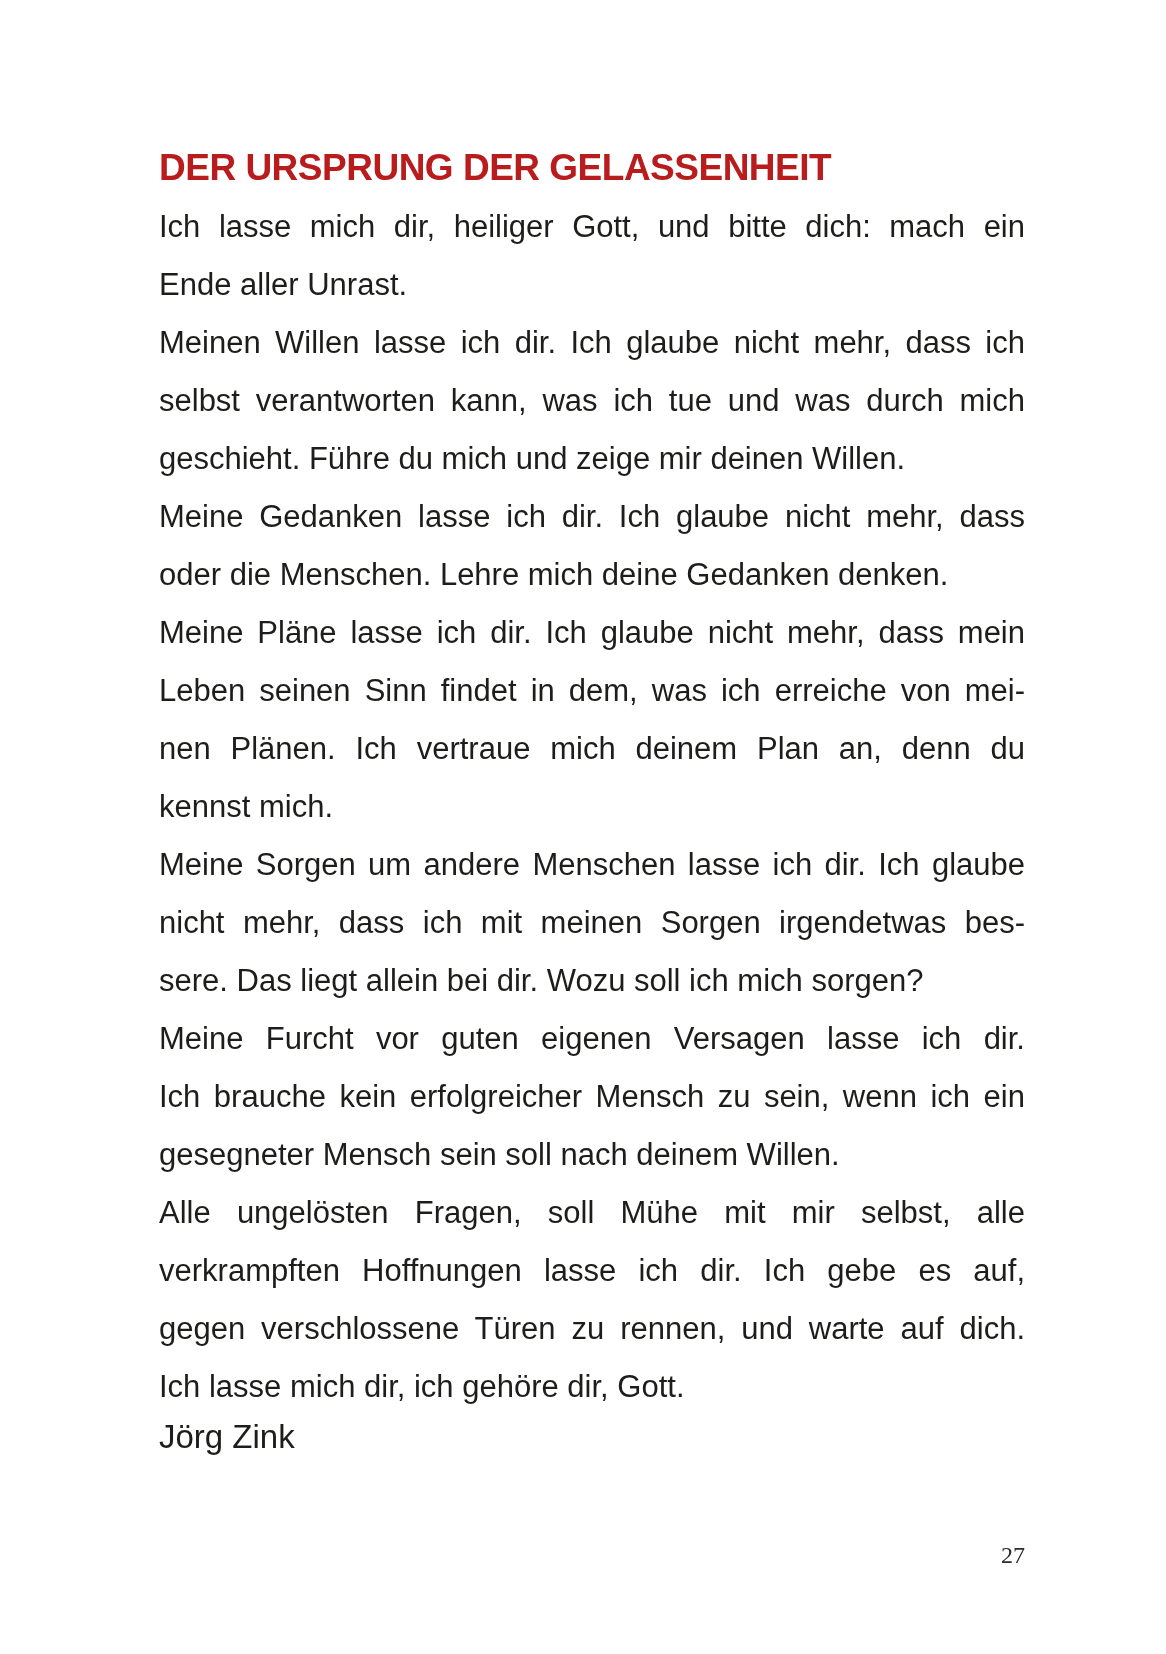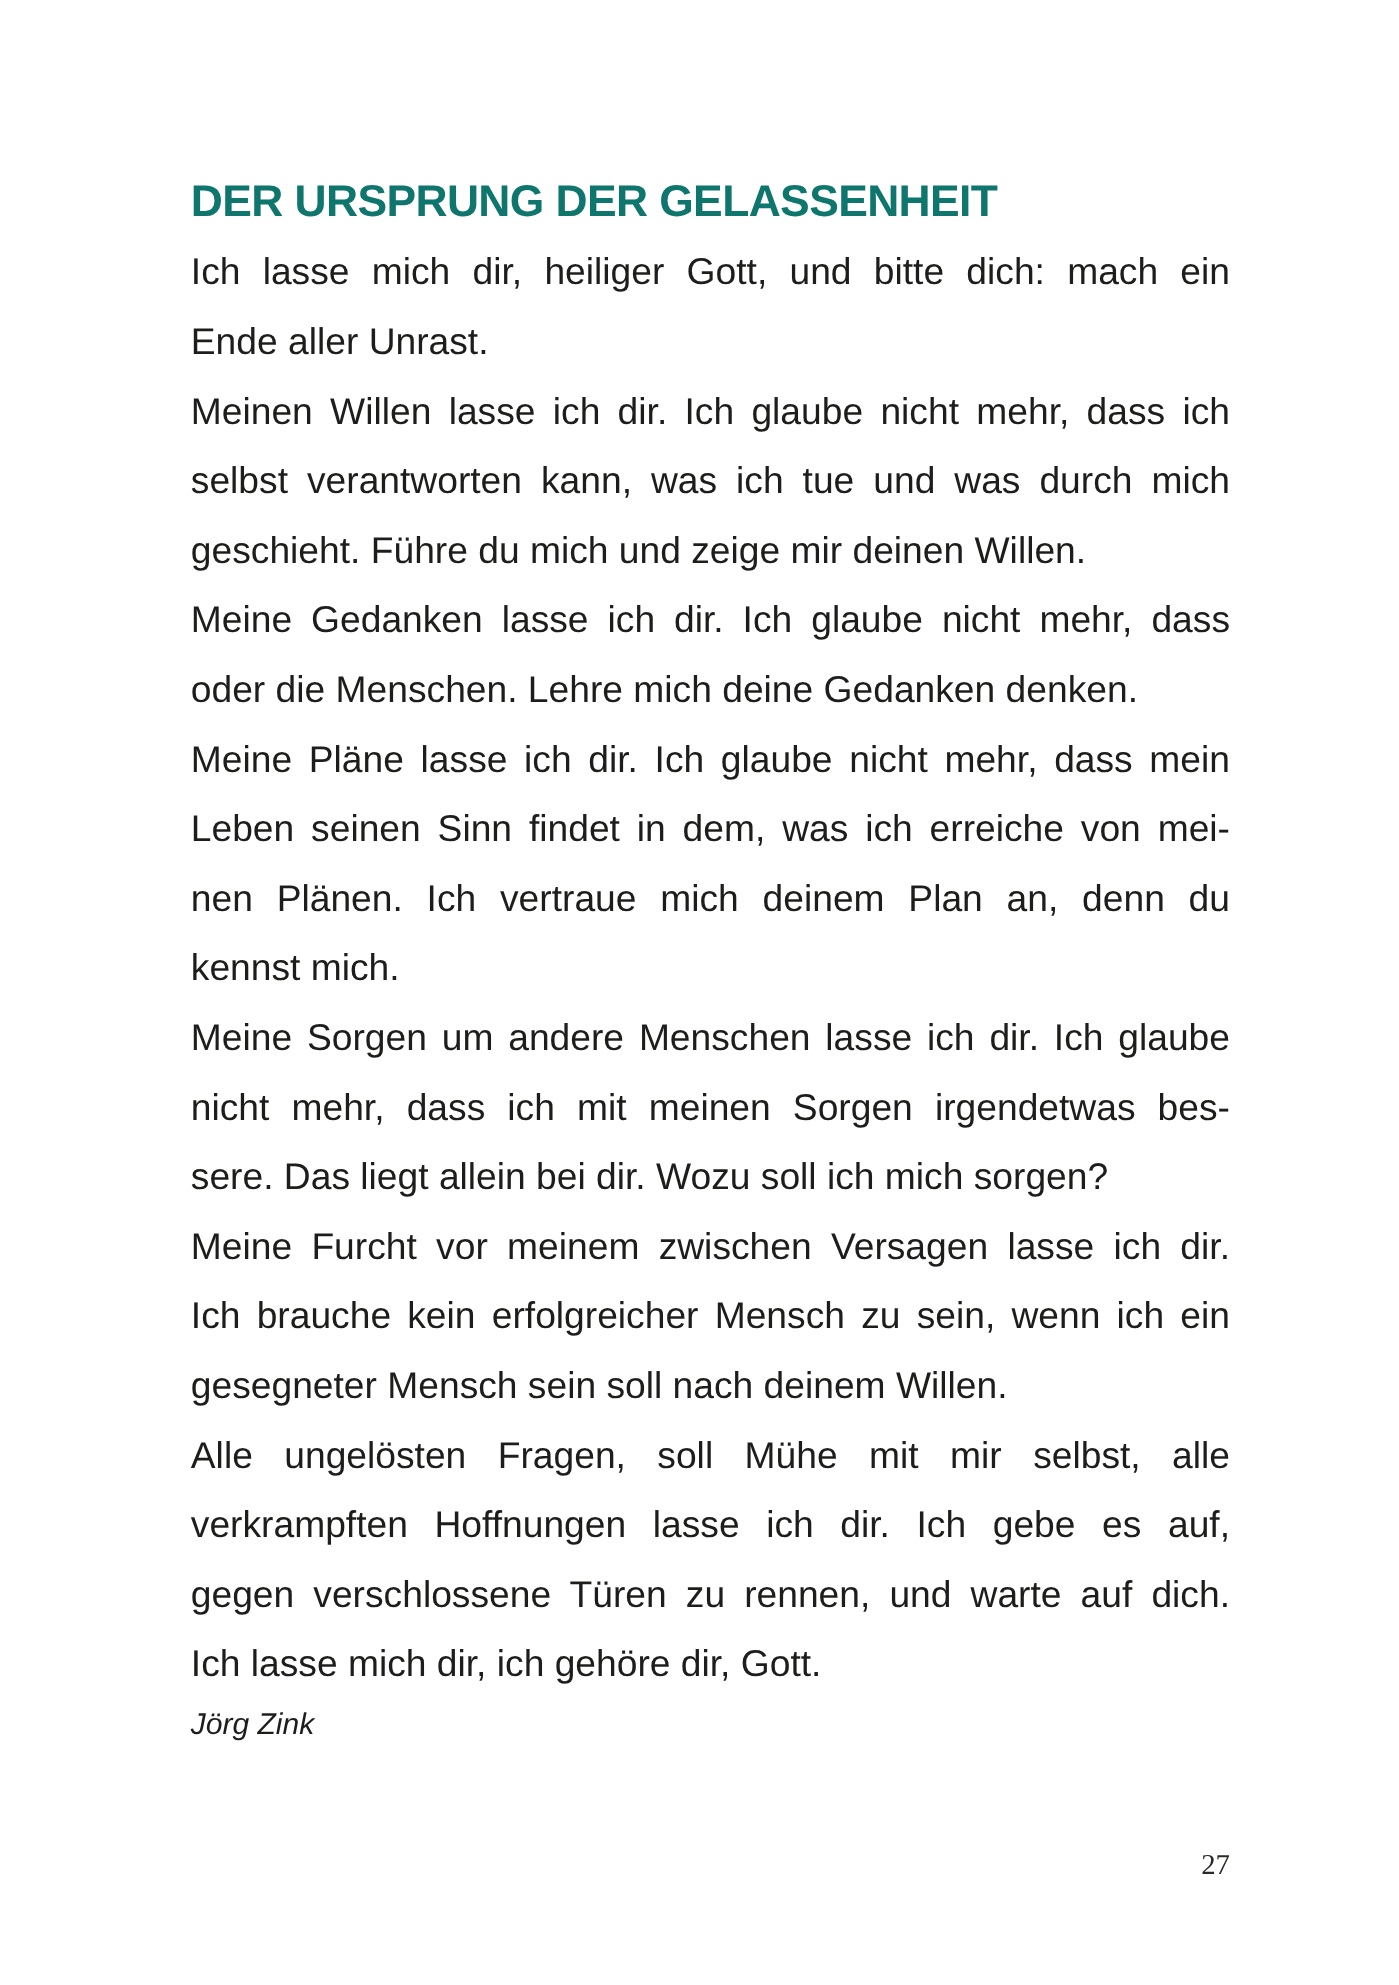--- a/index.html
+++ b/index.html
@@ -20,41 +20,40 @@
     left: 159px;
     top: 146px;
     width: 866px;
   }
   .title {
     font-size: 37px;
     line-height: 44px;
     font-weight: bold;
     letter-spacing: -0.5px;
     margin: 0 0 16px 0;
-    color: #0f766e;
+    color: #b91c1c;
   }
   .para {
     margin: 0 0 12px 0;
     padding: 0;
   }
   .line {
     font-size: 31px;
     line-height: 42px;
     text-justify: inter-word;
     margin-top: 16px;
   }
   .line.j {
     text-align: justify;
     text-align-last: justify;
   }
   .author {
-    font-size: 25px;
+    font-size: 33px;
     line-height: 30px;
     margin-top: 14px;
-    font-style: italic;
   }
   .pagenum {
     position: absolute;
     top: 1538px;
     left: 159px;
     width: 866px;
     text-align: right;
     font-family: "Liberation Serif", "DejaVu Serif", serif;
     font-size: 24px;
     line-height: 34px;
@@ -85,21 +84,21 @@
         <div class="line j">Leben seinen Sinn findet in dem, was ich erreiche von mei-</div>
         <div class="line j">nen Plänen. Ich vertraue mich deinem Plan an, denn du</div>
         <div class="line">kennst mich.</div>
       </div>
       <div class="para">
         <div class="line j">Meine Sorgen um andere Menschen lasse ich dir. Ich glaube</div>
         <div class="line j">nicht mehr, dass ich mit meinen Sorgen irgendetwas bes-</div>
         <div class="line">sere. Das liegt allein bei dir. Wozu soll ich mich sorgen?</div>
       </div>
       <div class="para">
-        <div class="line j">Meine Furcht vor meinem zwischen Versagen lasse ich dir.</div>
+        <div class="line j">Meine Furcht vor guten eigenen Versagen lasse ich dir.</div>
         <div class="line j">Ich brauche kein erfolgreicher Mensch zu sein, wenn ich ein</div>
         <div class="line">gesegneter Mensch sein soll nach deinem Willen.</div>
       </div>
       <div class="para">
         <div class="line j">Alle ungelösten Fragen, soll Mühe mit mir selbst, alle</div>
         <div class="line j">verkrampften Hoffnungen lasse ich dir. Ich gebe es auf,</div>
         <div class="line j">gegen verschlossene Türen zu rennen, und warte auf dich.</div>
       </div>
       <div class="para">
         <div class="line">Ich lasse mich dir, ich gehöre dir, Gott.</div>

